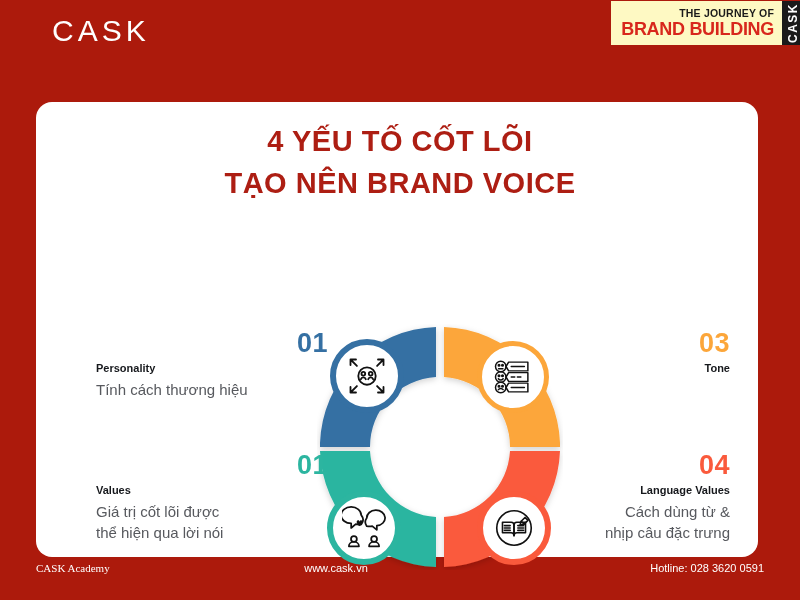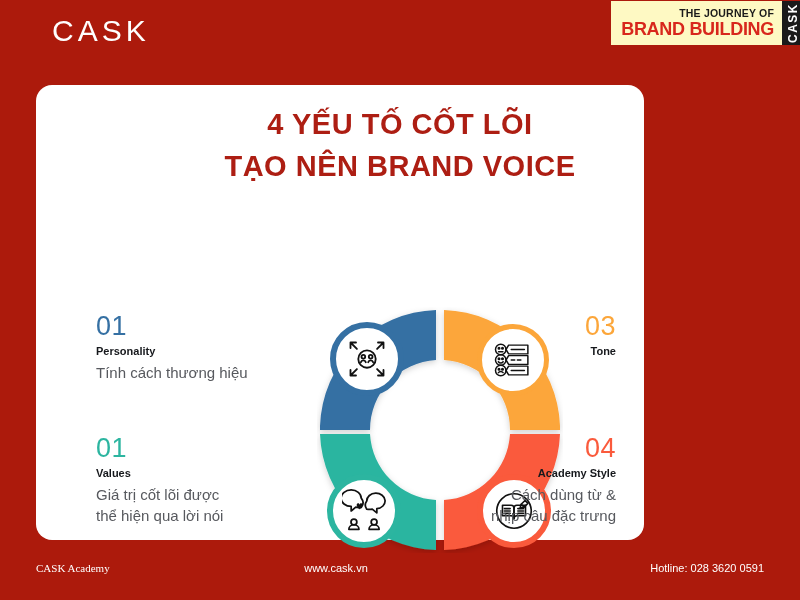--- a/index.html
+++ b/index.html
@@ -71,22 +71,22 @@
     font-size: 12px;
     font-weight: 700;
     letter-spacing: 1.5px;
     writing-mode: vertical-rl;
     transform: rotate(180deg);
   }
 
   
   #card {
     position: absolute;
-    left: 36px; top: 85px;
-    width: 608px; height: 455px;
+    left: 36px; top: 102px;
+    width: 722px; height: 455px;
     background: #ffffff;
     border-radius: 16px;
   }
 
   #title-block {
     position: absolute;
     left: 0; top: 18px;
     width: 728px;
     text-align: center;
   }
@@ -139,23 +139,24 @@
   
   .item {
     position: absolute;
     width: 232px;
   }
   .item.left  { left: 60px;  text-align: left; }
   .item.right { right: 28px; text-align: right; }
 
   .item-number {
     font-size: 27px;
-    font-weight: 400;
+    font-weight: 700;
     line-height: 1.15;
     letter-spacing: 0.5px;
+    text-align: right;
   }
   .item-title {
     font-size: 11px;
     font-weight: 700;
     color: #16181c;
     line-height: 1.5;
     margin-top: 1px;
   }
   .item-desc {
     font-size: 15px;
@@ -298,21 +299,21 @@
 thể hiện qua lời nói</div>
   </div>
 
   <div class="item right" id="item-tone">
     <div class="item-number" style="color:#FCA63A">03</div>
     <div class="item-title">Tone</div>
   </div>
 
   <div class="item right" id="item-language">
     <div class="item-number" style="color:#FA5A3C">04</div>
-    <div class="item-title">Academy Style</div>
+    <div class="item-title">Language Values</div>
     <div class="item-desc">Cách dùng từ &amp;
 nhịp câu đặc trưng</div>
   </div>
 
 </div>
 
 <div id="footer">
   <div id="footer-left">CASK Academy</div>
   <div id="footer-center">www.cask.vn</div>
   <div id="footer-right">Hotline: 028 3620 0591</div>

